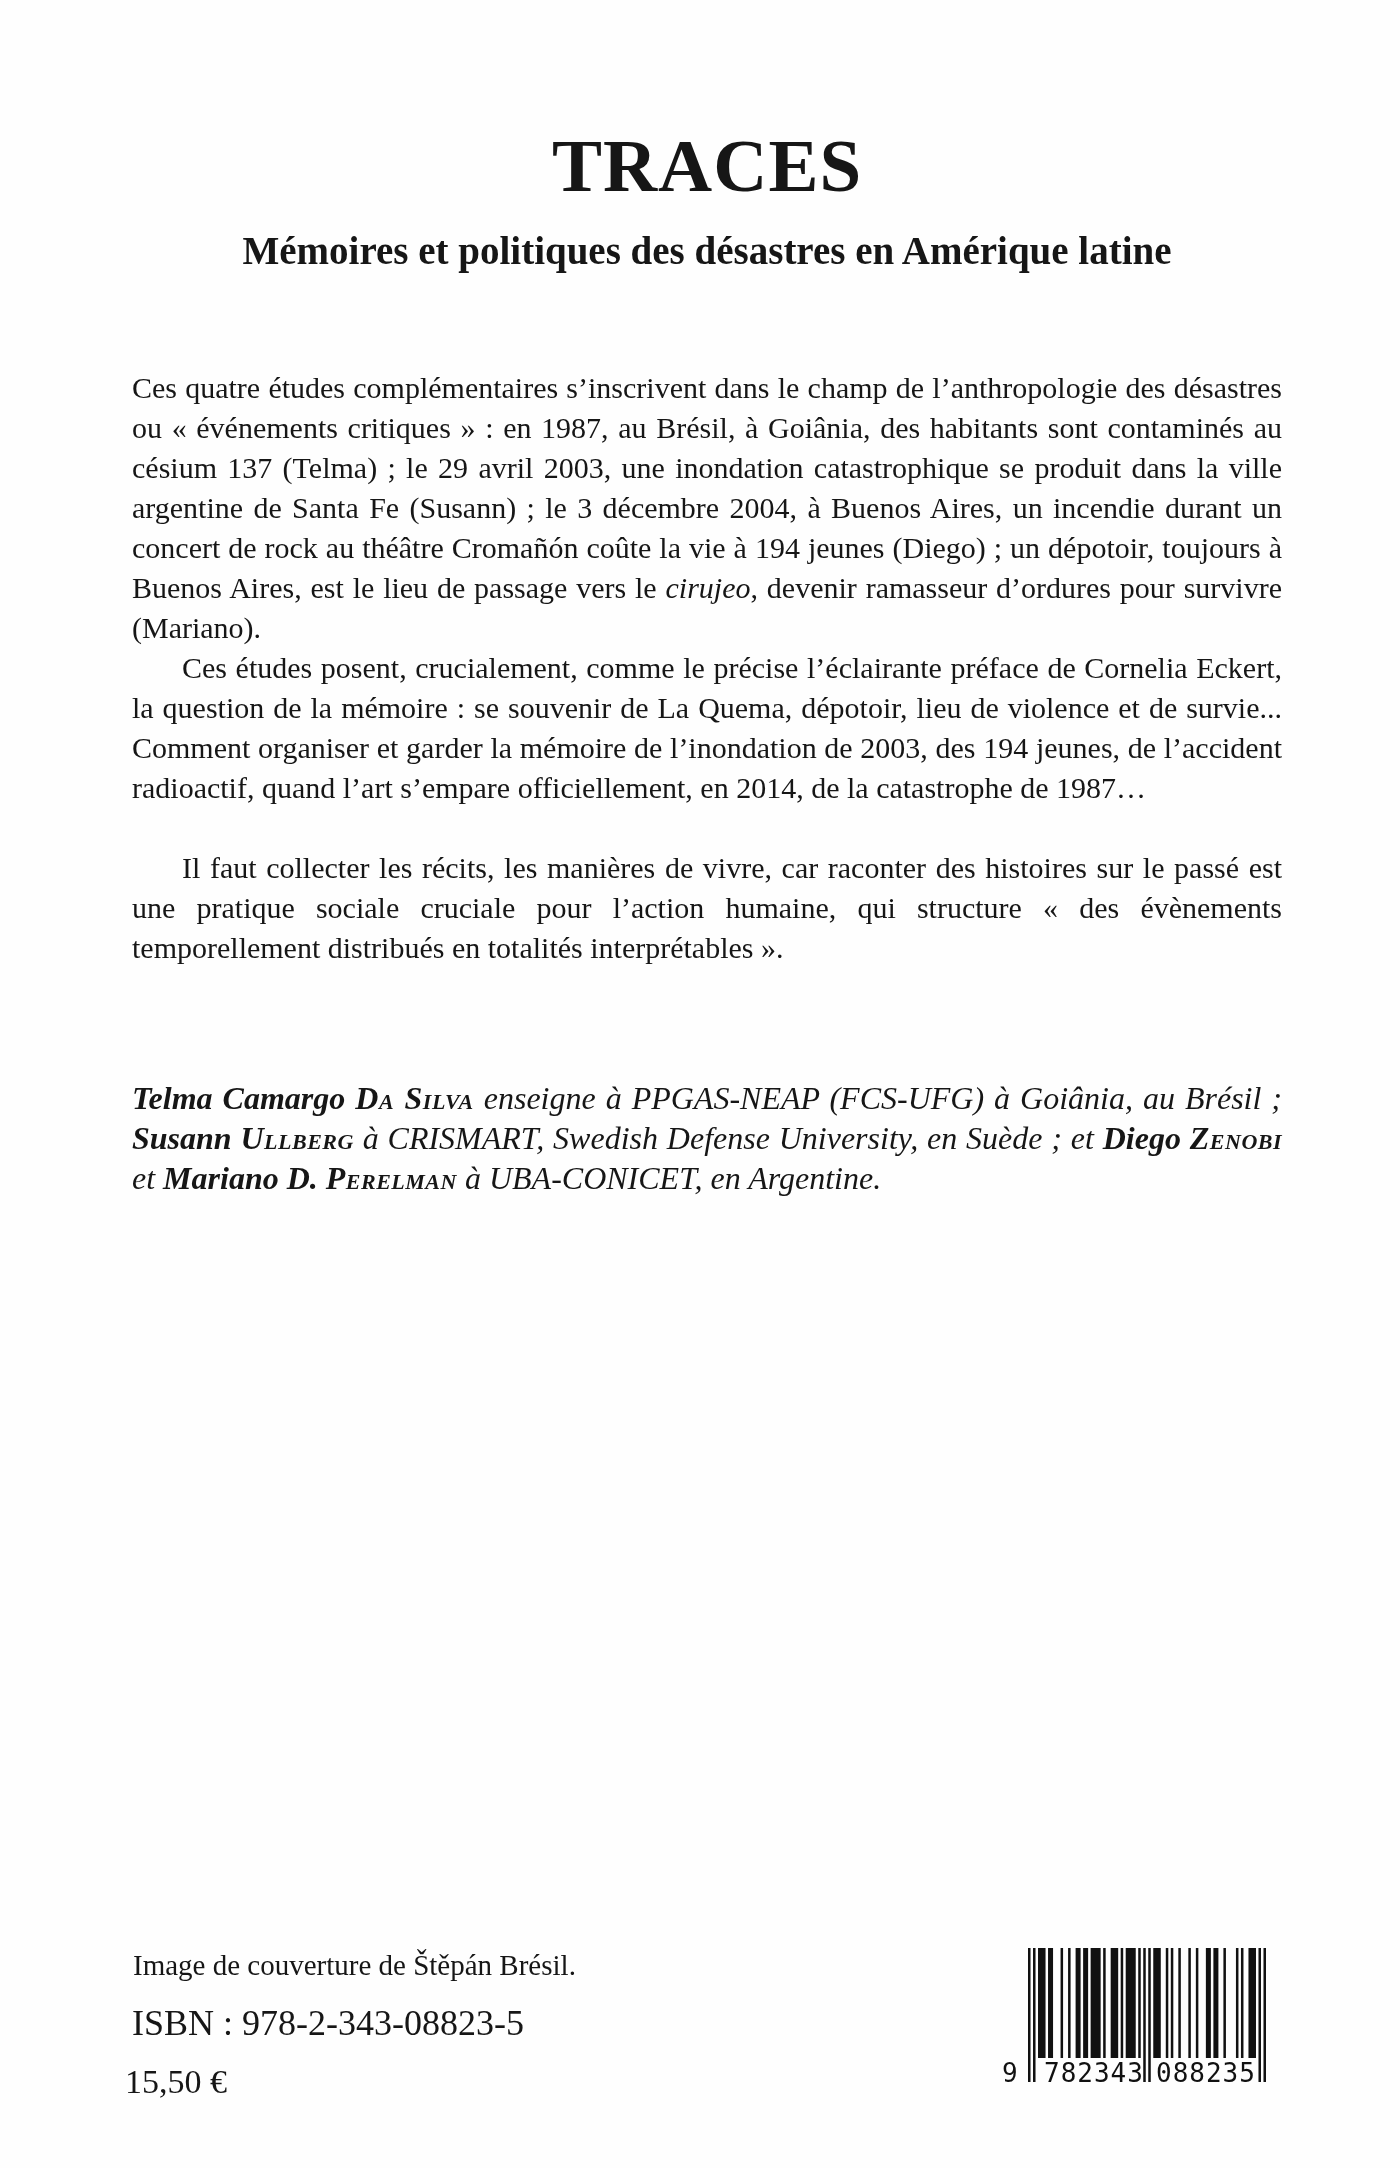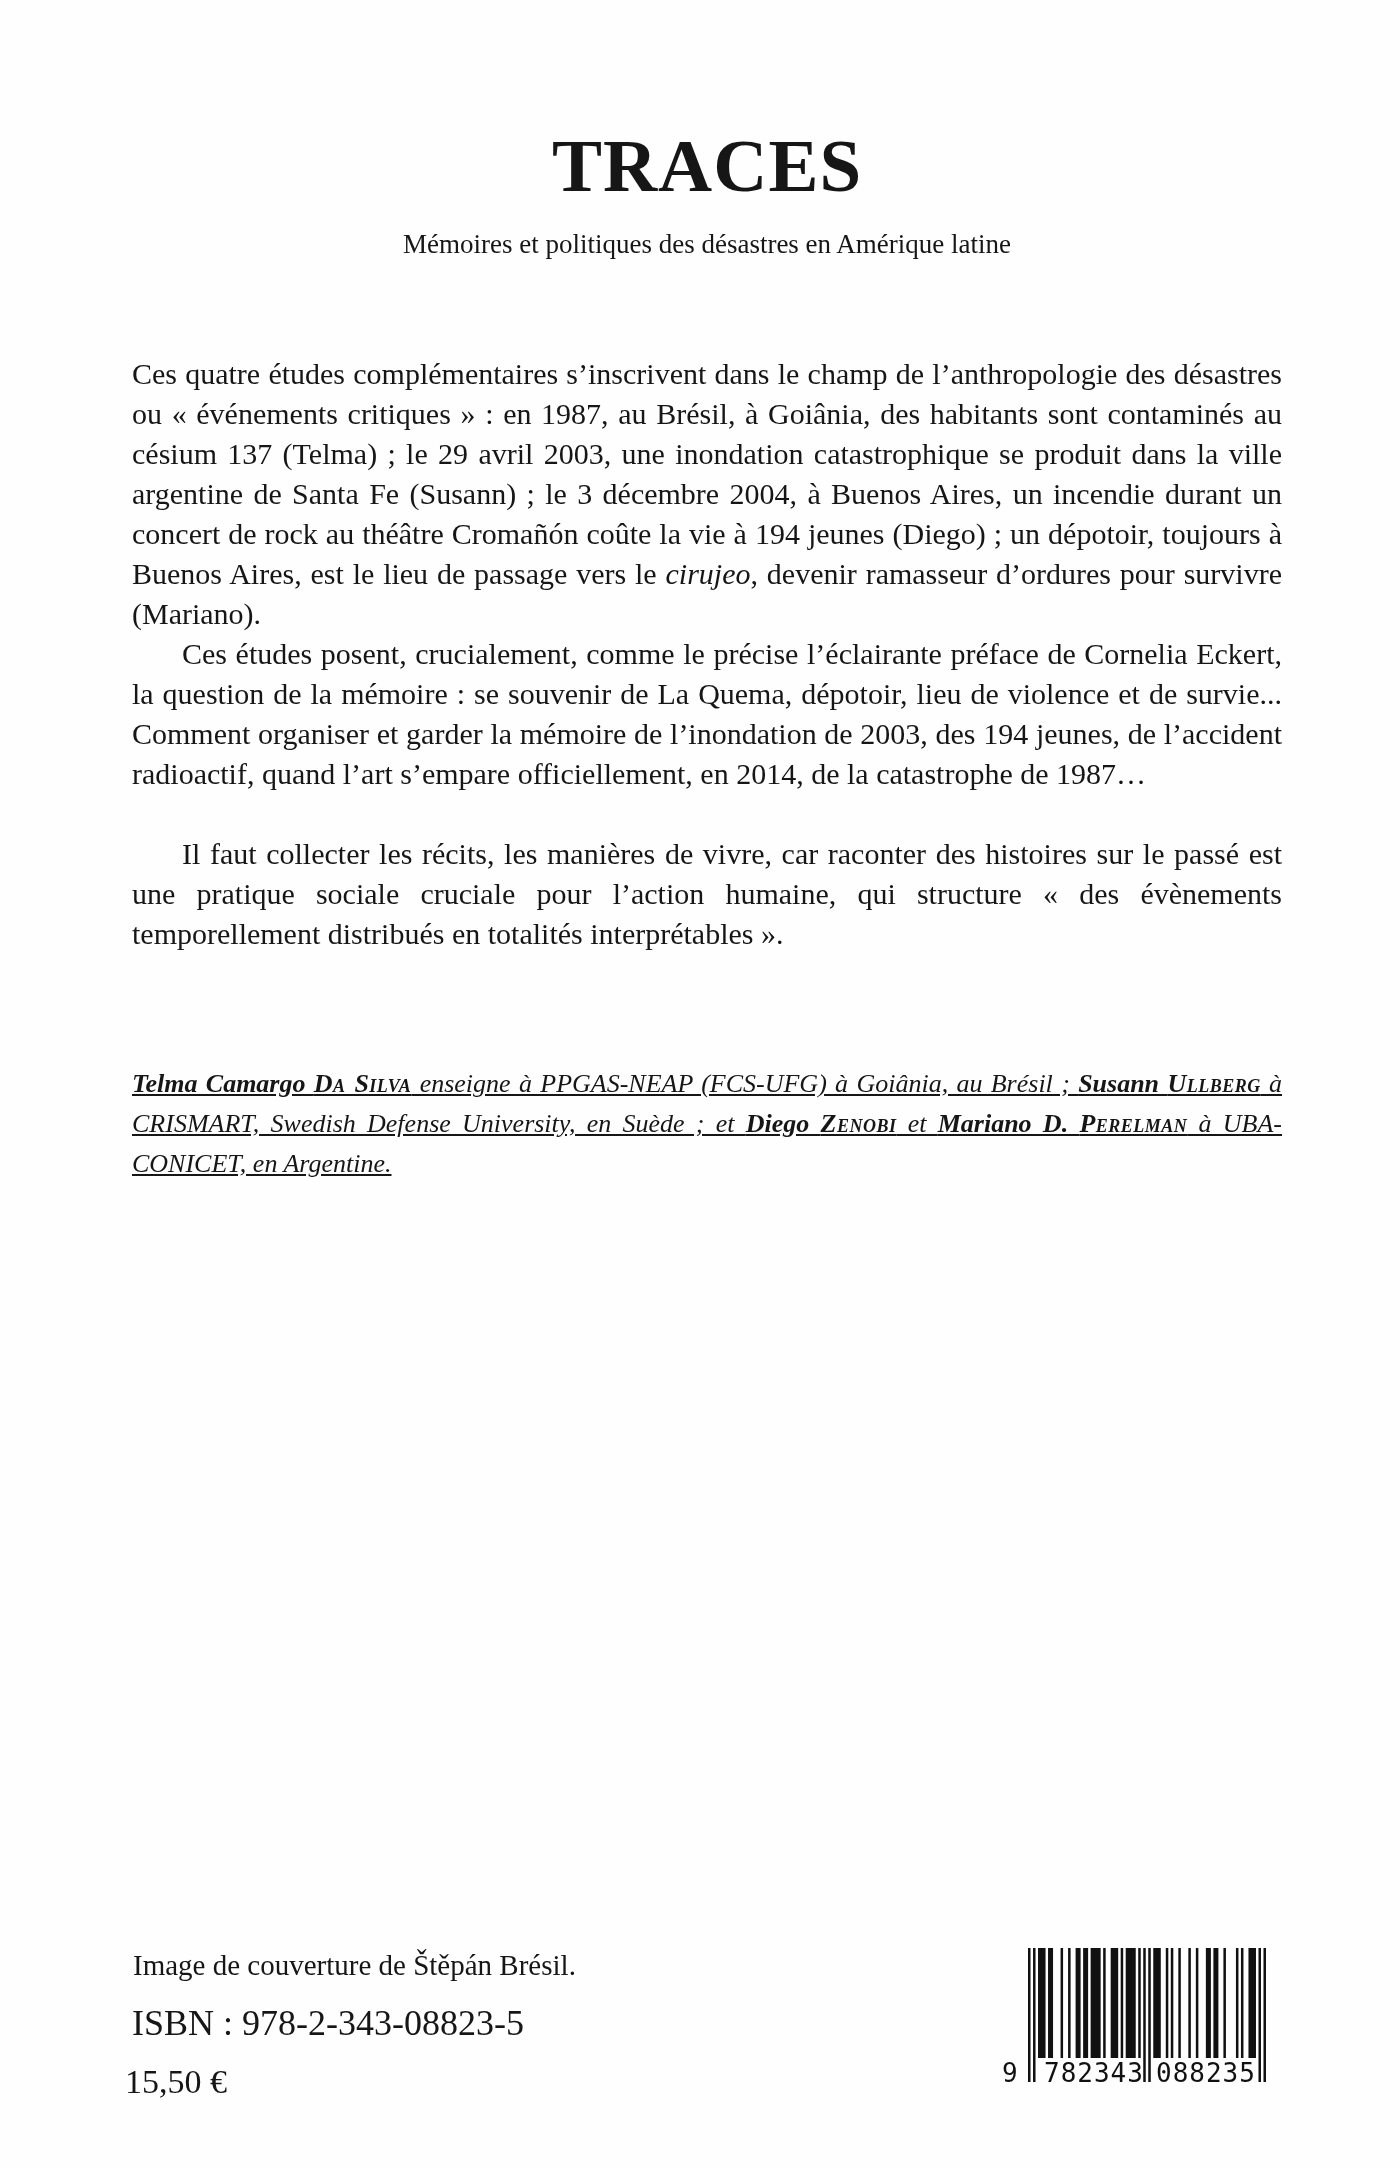--- a/index.html
+++ b/index.html
@@ -14,37 +14,37 @@
   .content{padding:0 118px 0 132px;}
 
   .title{
     margin:128px 0 0;
     font-size:75px;line-height:1;
     font-weight:700;text-align:center;
     letter-spacing:1px;
   }
   .subtitle{
     margin:26px 0 0;
-    font-size:27px;line-height:1.15;
-    font-weight:400;text-align:center;
+    font-size:39px;line-height:1.15;
+    font-weight:700;text-align:center;
   }
 
   .synopsis{
     margin-top:94px;
     font-size:30px;line-height:40px;
     text-align:justify;
   }
   .synopsis p{margin:0;}
   .synopsis p.indent{text-indent:50px;}
   .synopsis p.spaced{margin-top:40px;}
 
   .authors{
     margin:110px 0 0;
-    font-size:26px;line-height:40px;
-    font-style:italic;text-align:justify;text-decoration:underline;
+    font-size:32px;line-height:40px;
+    font-style:italic;text-align:justify;
   }
   .participation{
     margin:46px 0 0;
     font-size:30px;line-height:40px;
     font-style:italic;text-align:justify;
   }
 
   .seg-i{font-style:italic;}
   .seg-b{font-weight:700;}
   .seg-bsc{font-weight:700;font-variant:small-caps;letter-spacing:.5px;}

